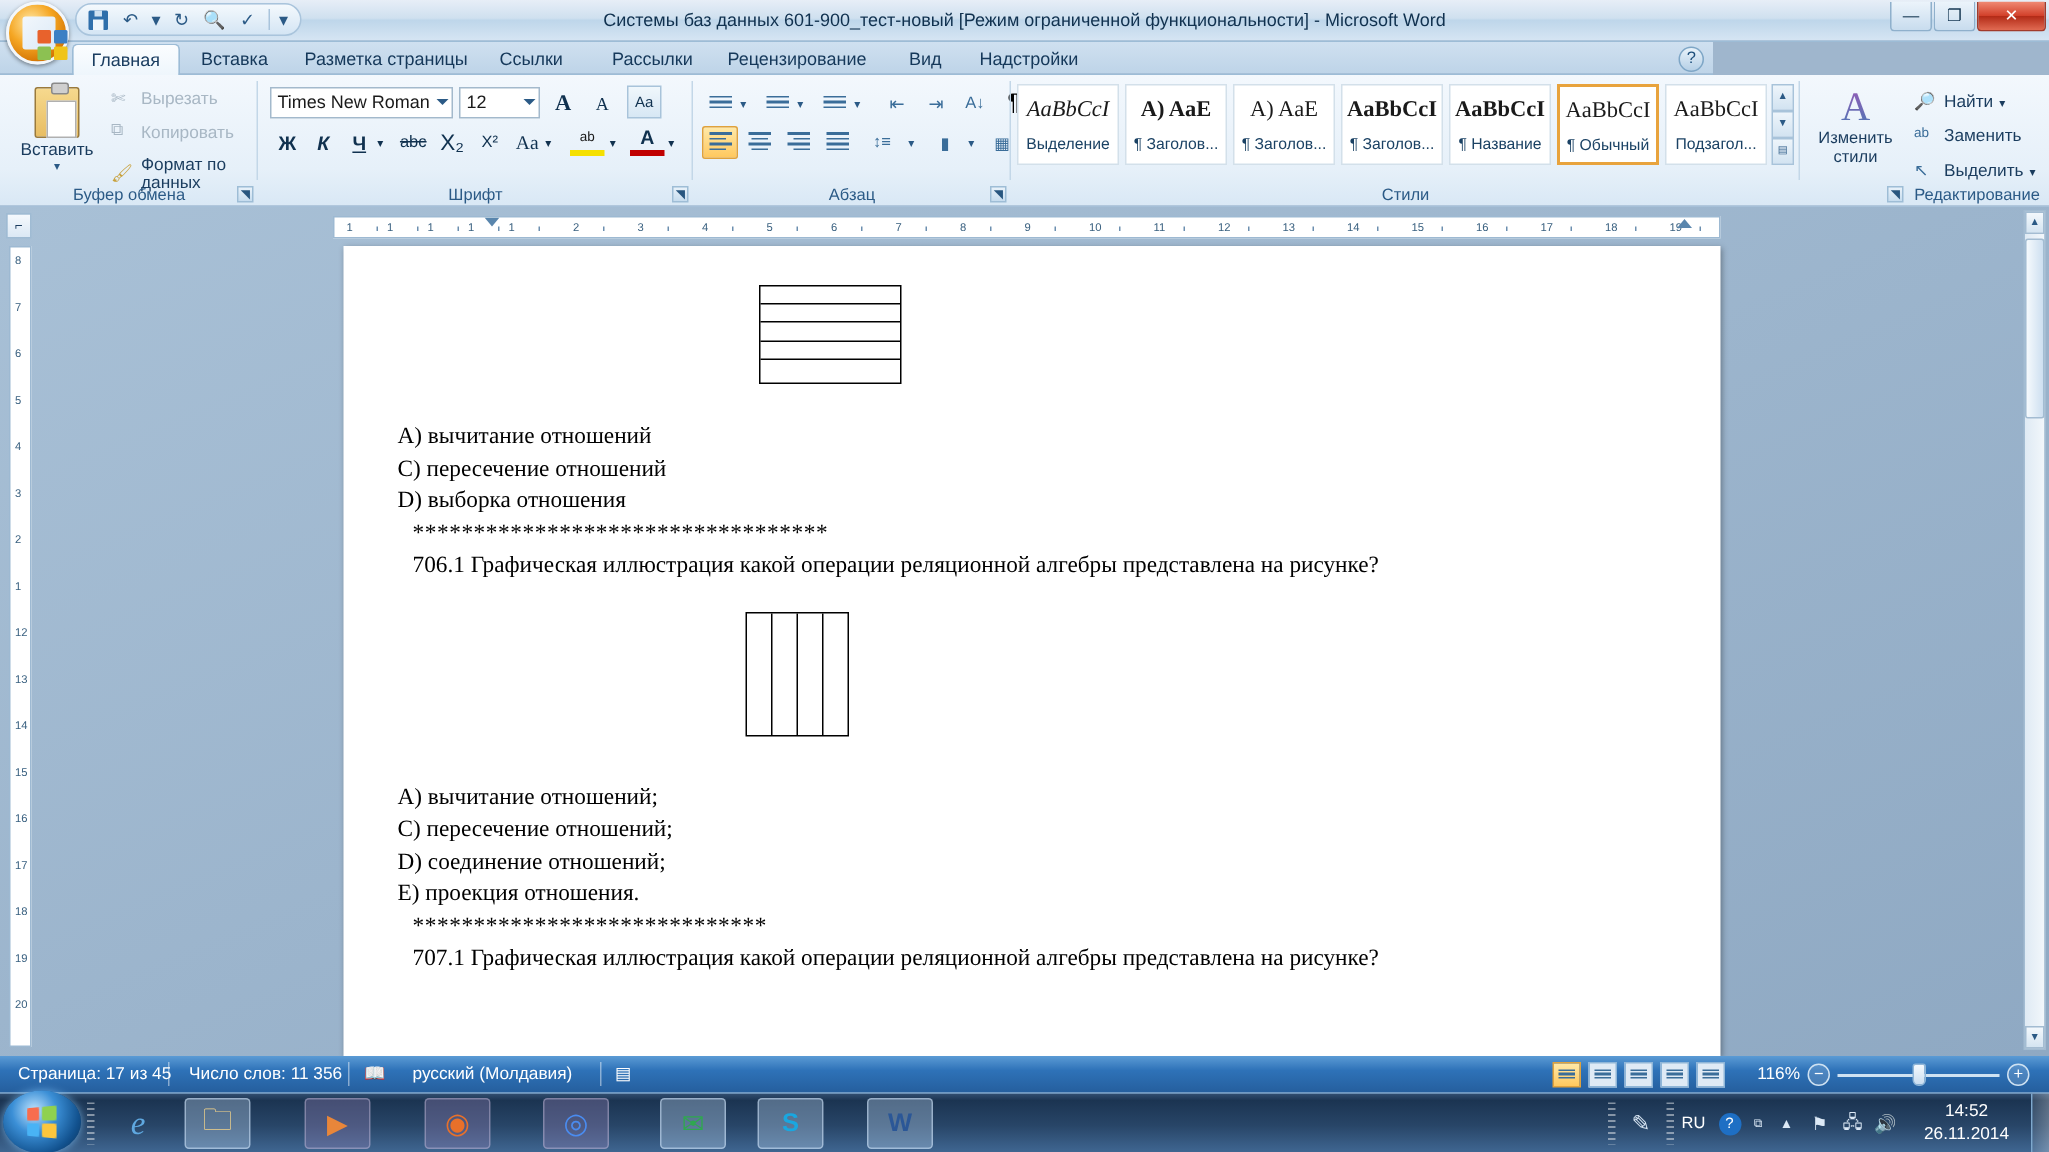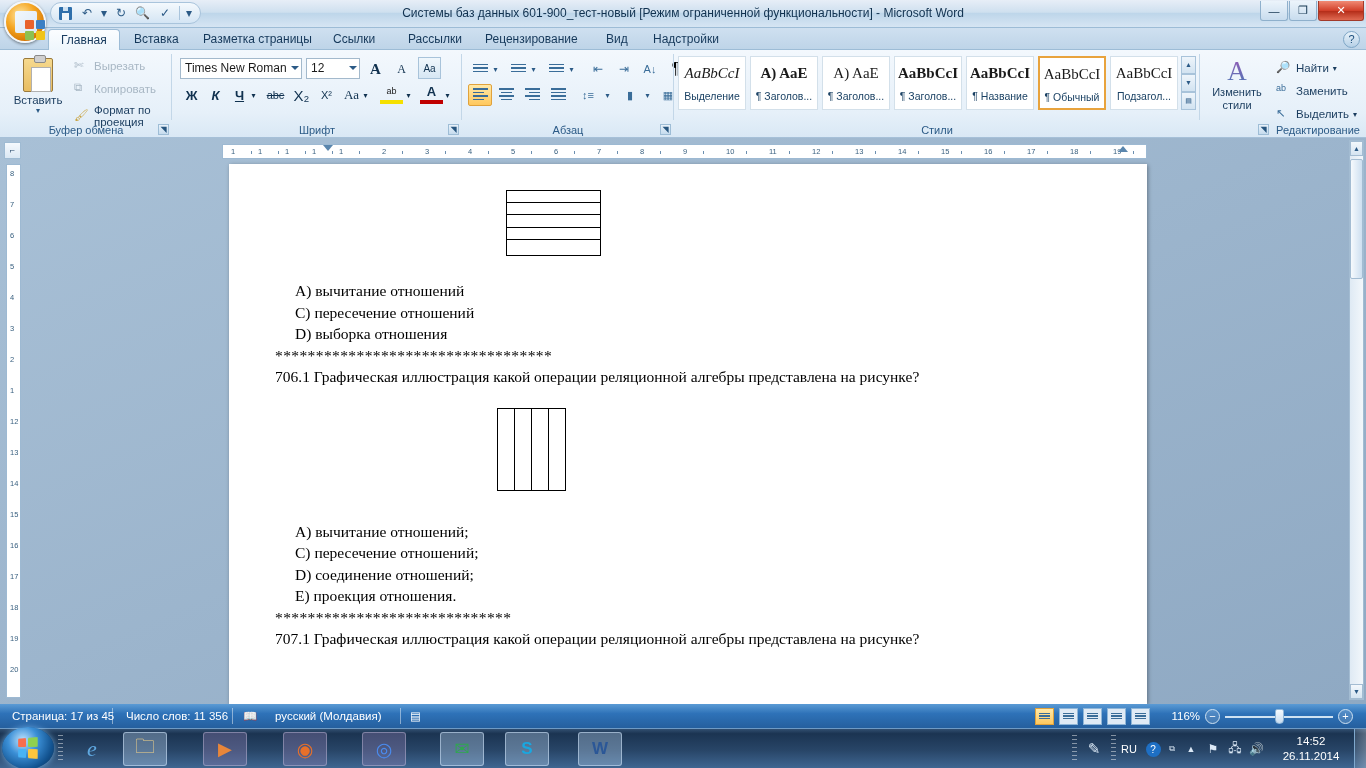--- a/index.html
+++ b/index.html
@@ -59,21 +59,21 @@
     font-size: 11px; color: #12344f;
     background: linear-gradient(to bottom,#ecf4fb,#c8dcee);
     border-radius: 0 0 3px 3px;
   }
   #wincontrols .closebtn {
     width: 46px; color: #fff; border-color: #a23a2a;
     background: linear-gradient(to bottom,#f08a74,#d2402a 50%,#b32b17 52%,#e06a52);
   }
   
   #tabstrip {
-    position: absolute; left: 0; top: 28px; width: 1366px; height: 22px;
+    position: absolute; left: 0; top: 28px; width: 1142px; height: 22px;
     background: linear-gradient(to bottom,#cfe0f0,#bed4e8);
     border-bottom: 1px solid #9dbcd6;
   }
   .tab {
     position: absolute; top: 1px; height: 21px; line-height: 21px; padding: 0 12px;
     font-size: 12px; color: #15385a; border-radius: 4px 4px 0 0;
   }
   .tab.active {
     background: linear-gradient(to bottom,#fbfdff,#eef6fc);
     border: 1px solid #9dbcd6; border-bottom: none; color: #1a3d60;
@@ -208,21 +208,21 @@
   .fig { margin: 0 auto; }
   .fig.rows { width: 95px; height: 66px; border: 1.5px solid #000; margin-top: 26px; margin-left: 277px; }
   .fig.rows i { display: block; height: 12.2px; border-bottom: 1.5px solid #000; }
   .fig.rows i:last-child { border-bottom: none; }
   .fig.cols {
     width: 69px; height: 83px; border: 1.5px solid #000; margin-top: 20px; margin-left: 268px;
     display: flex;
   }
   .fig.cols i { flex: 1; border-right: 1.5px solid #000; }
   .fig.cols i:last-child { border-right: none; }
-  .ans { padding-left: 66px; }
+  .ans { padding-left: 36px; }
   .stars { padding-left: 46px; letter-spacing: .4px; }
   .qline { padding-left: 46px; }
   #vscroll {
     position: absolute; right: 2px; top: 2px; width: 15px; height: 560px;
     background: linear-gradient(to right,#dfeaf4,#f2f7fb);
     border: 1px solid #a3bcd2;
   }
   #vscroll .arrow {
     position: absolute; left: 0; width: 13px; height: 15px;
     background: linear-gradient(to bottom,#f3f8fc,#d4e4f1);
@@ -346,21 +346,21 @@
     <div class="rbtn dim" style="position:absolute;left:74px;top:8px">
       <span class="ico">✄</span>
       <span>Вырезать</span>
     </div>
     <div class="rbtn dim" style="position:absolute;left:74px;top:31px">
       <span class="ico">⧉</span>
       <span>Копировать</span>
     </div>
     <div class="rbtn" style="position:absolute;left:74px;top:54px">
       <span class="ico" style="color:#c8a13c">🖌</span>
-      <span>Формат по проекция</span>
+      <span>Формат по данных</span>
     </div>
     <div class="gname">Буфер обмена</div>
     <div class="dlg">◥</div>
     <div class="gdiv"></div>
   </div>
 
   <div class="group" id="g-font">
     <div class="combo" style="left:8px;top:8px;width:122px">
       <span>Times New Roman</span>
       <span class="cb-arrow"></span>

